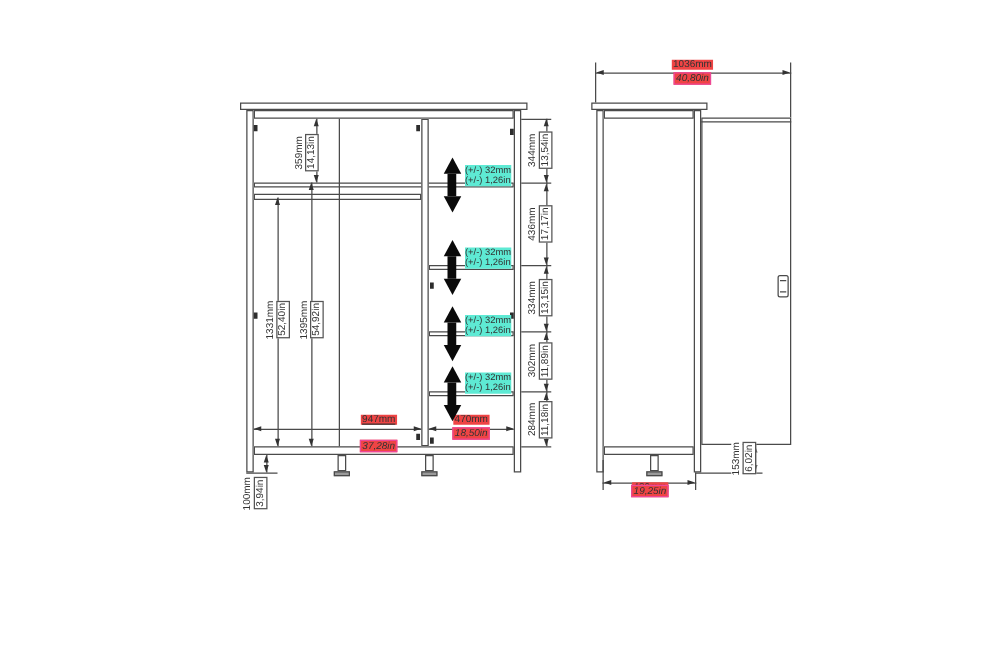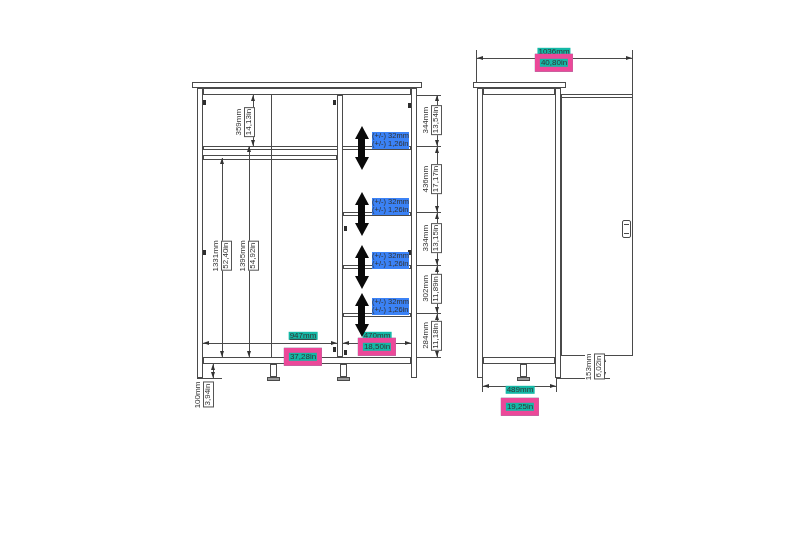--- a/index.html
+++ b/index.html
@@ -12,32 +12,32 @@
   .hm{position:absolute;width:3px;height:5px;background:#2d2d2d;}
   .foot{position:absolute;border:1px solid #4a4a4a;background:#9a9a9a;box-sizing:border-box;}
   
   .tu,.td,.tl,.tr{position:absolute;width:0;height:0;}
   .tu{border-left:2.5px solid transparent;border-right:2.5px solid transparent;border-bottom:6px solid #333;}
   .td{border-left:2.5px solid transparent;border-right:2.5px solid transparent;border-top:6px solid #333;}
   .tl{border-top:2.5px solid transparent;border-bottom:2.5px solid transparent;border-right:6px solid #333;}
   .tr{border-top:2.5px solid transparent;border-bottom:2.5px solid transparent;border-left:6px solid #333;}
   
   .hlabel{position:absolute;transform:translate(-50%,-50%);font-size:8px;line-height:1.05;
-          white-space:nowrap;background:#14b8a6;padding:0 1px;color:#333;}
-  .hlabel.boxed{border:5px solid #ec4899;}
+          white-space:nowrap;background:#ef4444;padding:0 1px;color:#333;}
+  .hlabel.boxed{border:1px solid #ec4899;font-style:italic;}
   .vpair{position:absolute;transform:translate(-50%,-50%);display:flex;align-items:center;}
   .vtext{writing-mode:vertical-rl;transform:rotate(180deg);font-size:8px;line-height:1.1;
          white-space:nowrap;color:#333;background:#fff;}
   .vtext.boxed{border:1px solid #555;padding:1px 0;}
   
   .barrow{position:absolute;width:15px;height:44px;display:flex;flex-direction:column;align-items:center;}
   .ba-t{width:0;height:0;border-left:7.5px solid transparent;border-right:7.5px solid transparent;border-bottom:13px solid #0a0a0a;}
   .ba-s{width:7px;flex:1;background:#0a0a0a;}
   .ba-b{width:0;height:0;border-left:7.5px solid transparent;border-right:7.5px solid transparent;border-top:13px solid #0a0a0a;}
-  .adj{position:absolute;font-size:7.5px;line-height:1.1;white-space:nowrap;color:#333;background:#3b82f6;}
+  .adj{position:absolute;font-size:7.5px;line-height:1.1;white-space:nowrap;color:#333;background:#5eead4;}
 </style>
 </head>
 <body>
 
 <div class="canvas">
 
   <div class="grp">
 
     <div class="box" style="left:192px;top:82px;width:230px;height:6px;"></div>
     <div class="box" style="left:197px;top:88px;width:6px;height:290px;"></div>
@@ -219,16 +219,16 @@
       <span class="vtext">153mm</span>
       <span class="vtext boxed">6,02in</span>
     </div>
 
     <div class="vl" style="left:482px;top:368px;height:24px;"></div>
     <div class="vl" style="left:556px;top:378px;height:14px;"></div>
     <div class="hl" style="left:482px;top:386px;width:75px;"></div>
     <div class="tl" style="left:483px;top:383.5px;"></div>
     <div class="tr" style="left:550px;top:383.5px;"></div>
     <span class="hlabel" style="left:520px;top:390px;">489mm</span>
-    <span class="hlabel boxed" style="left:520px;top:407px;">19,25in</span>
+    <span class="hlabel boxed" style="left:520px;top:393px;">19,25in</span>
   </div>
 
 </div>
 
 </body></html>

